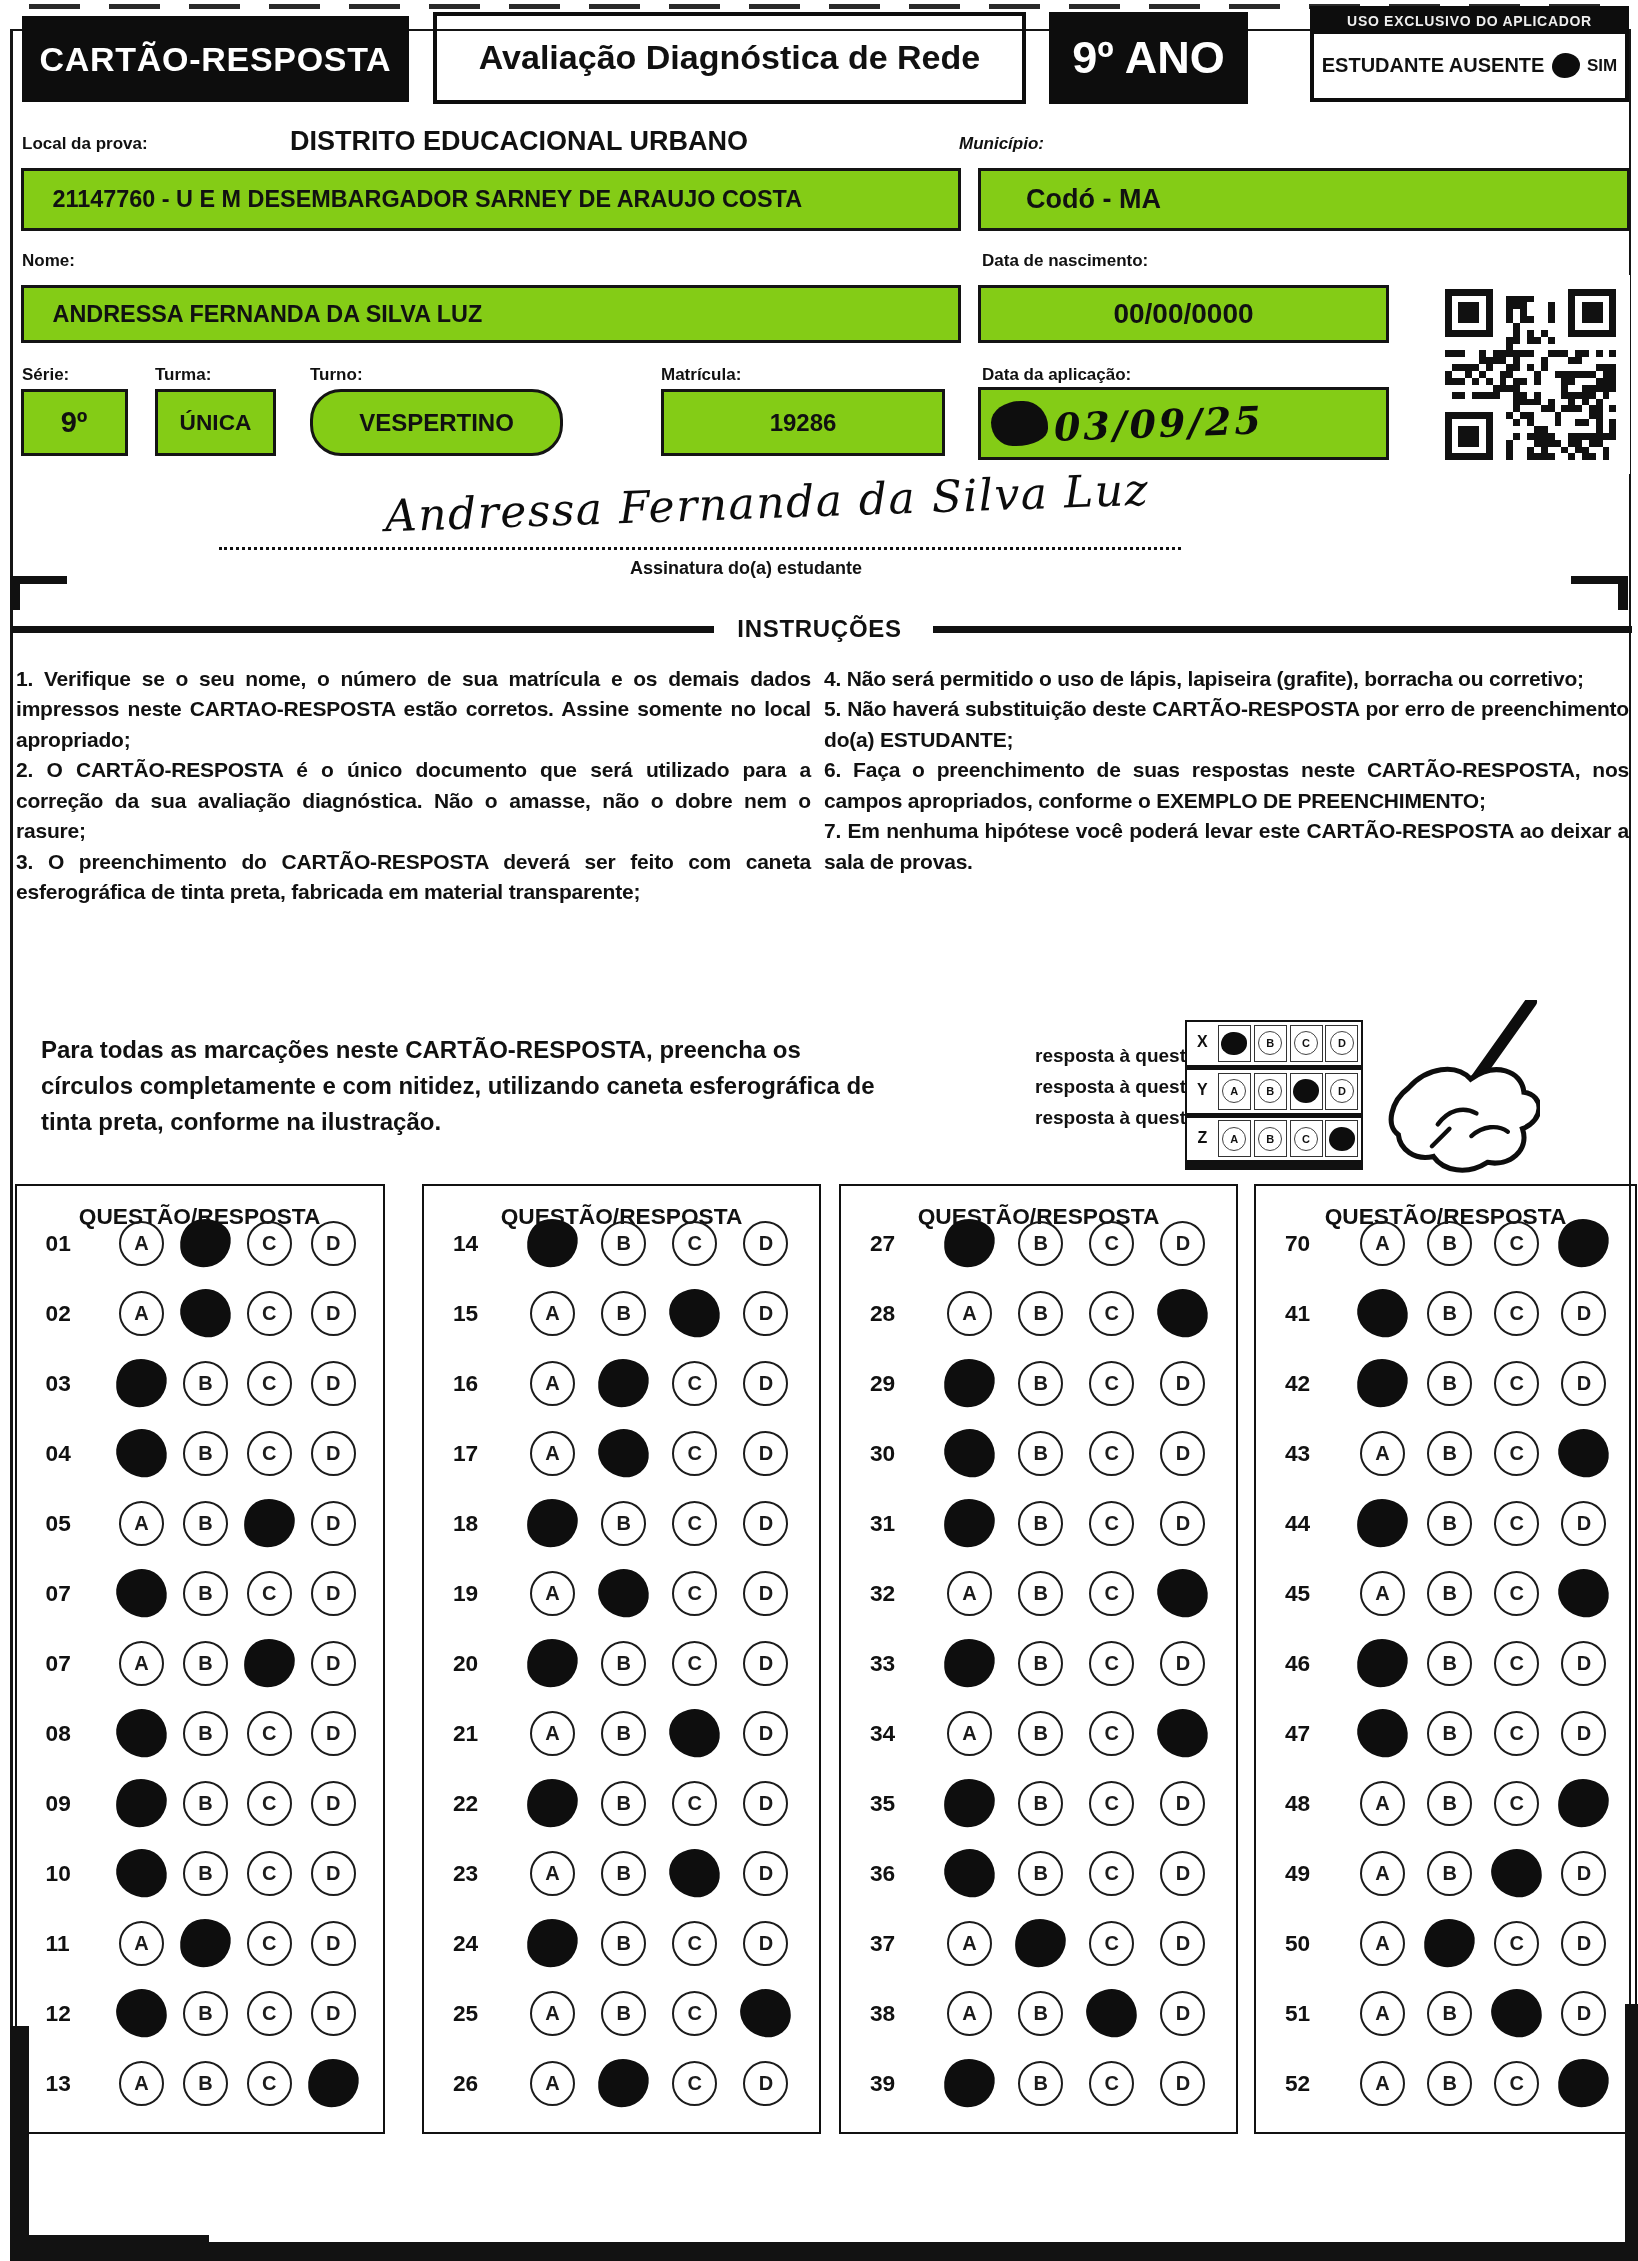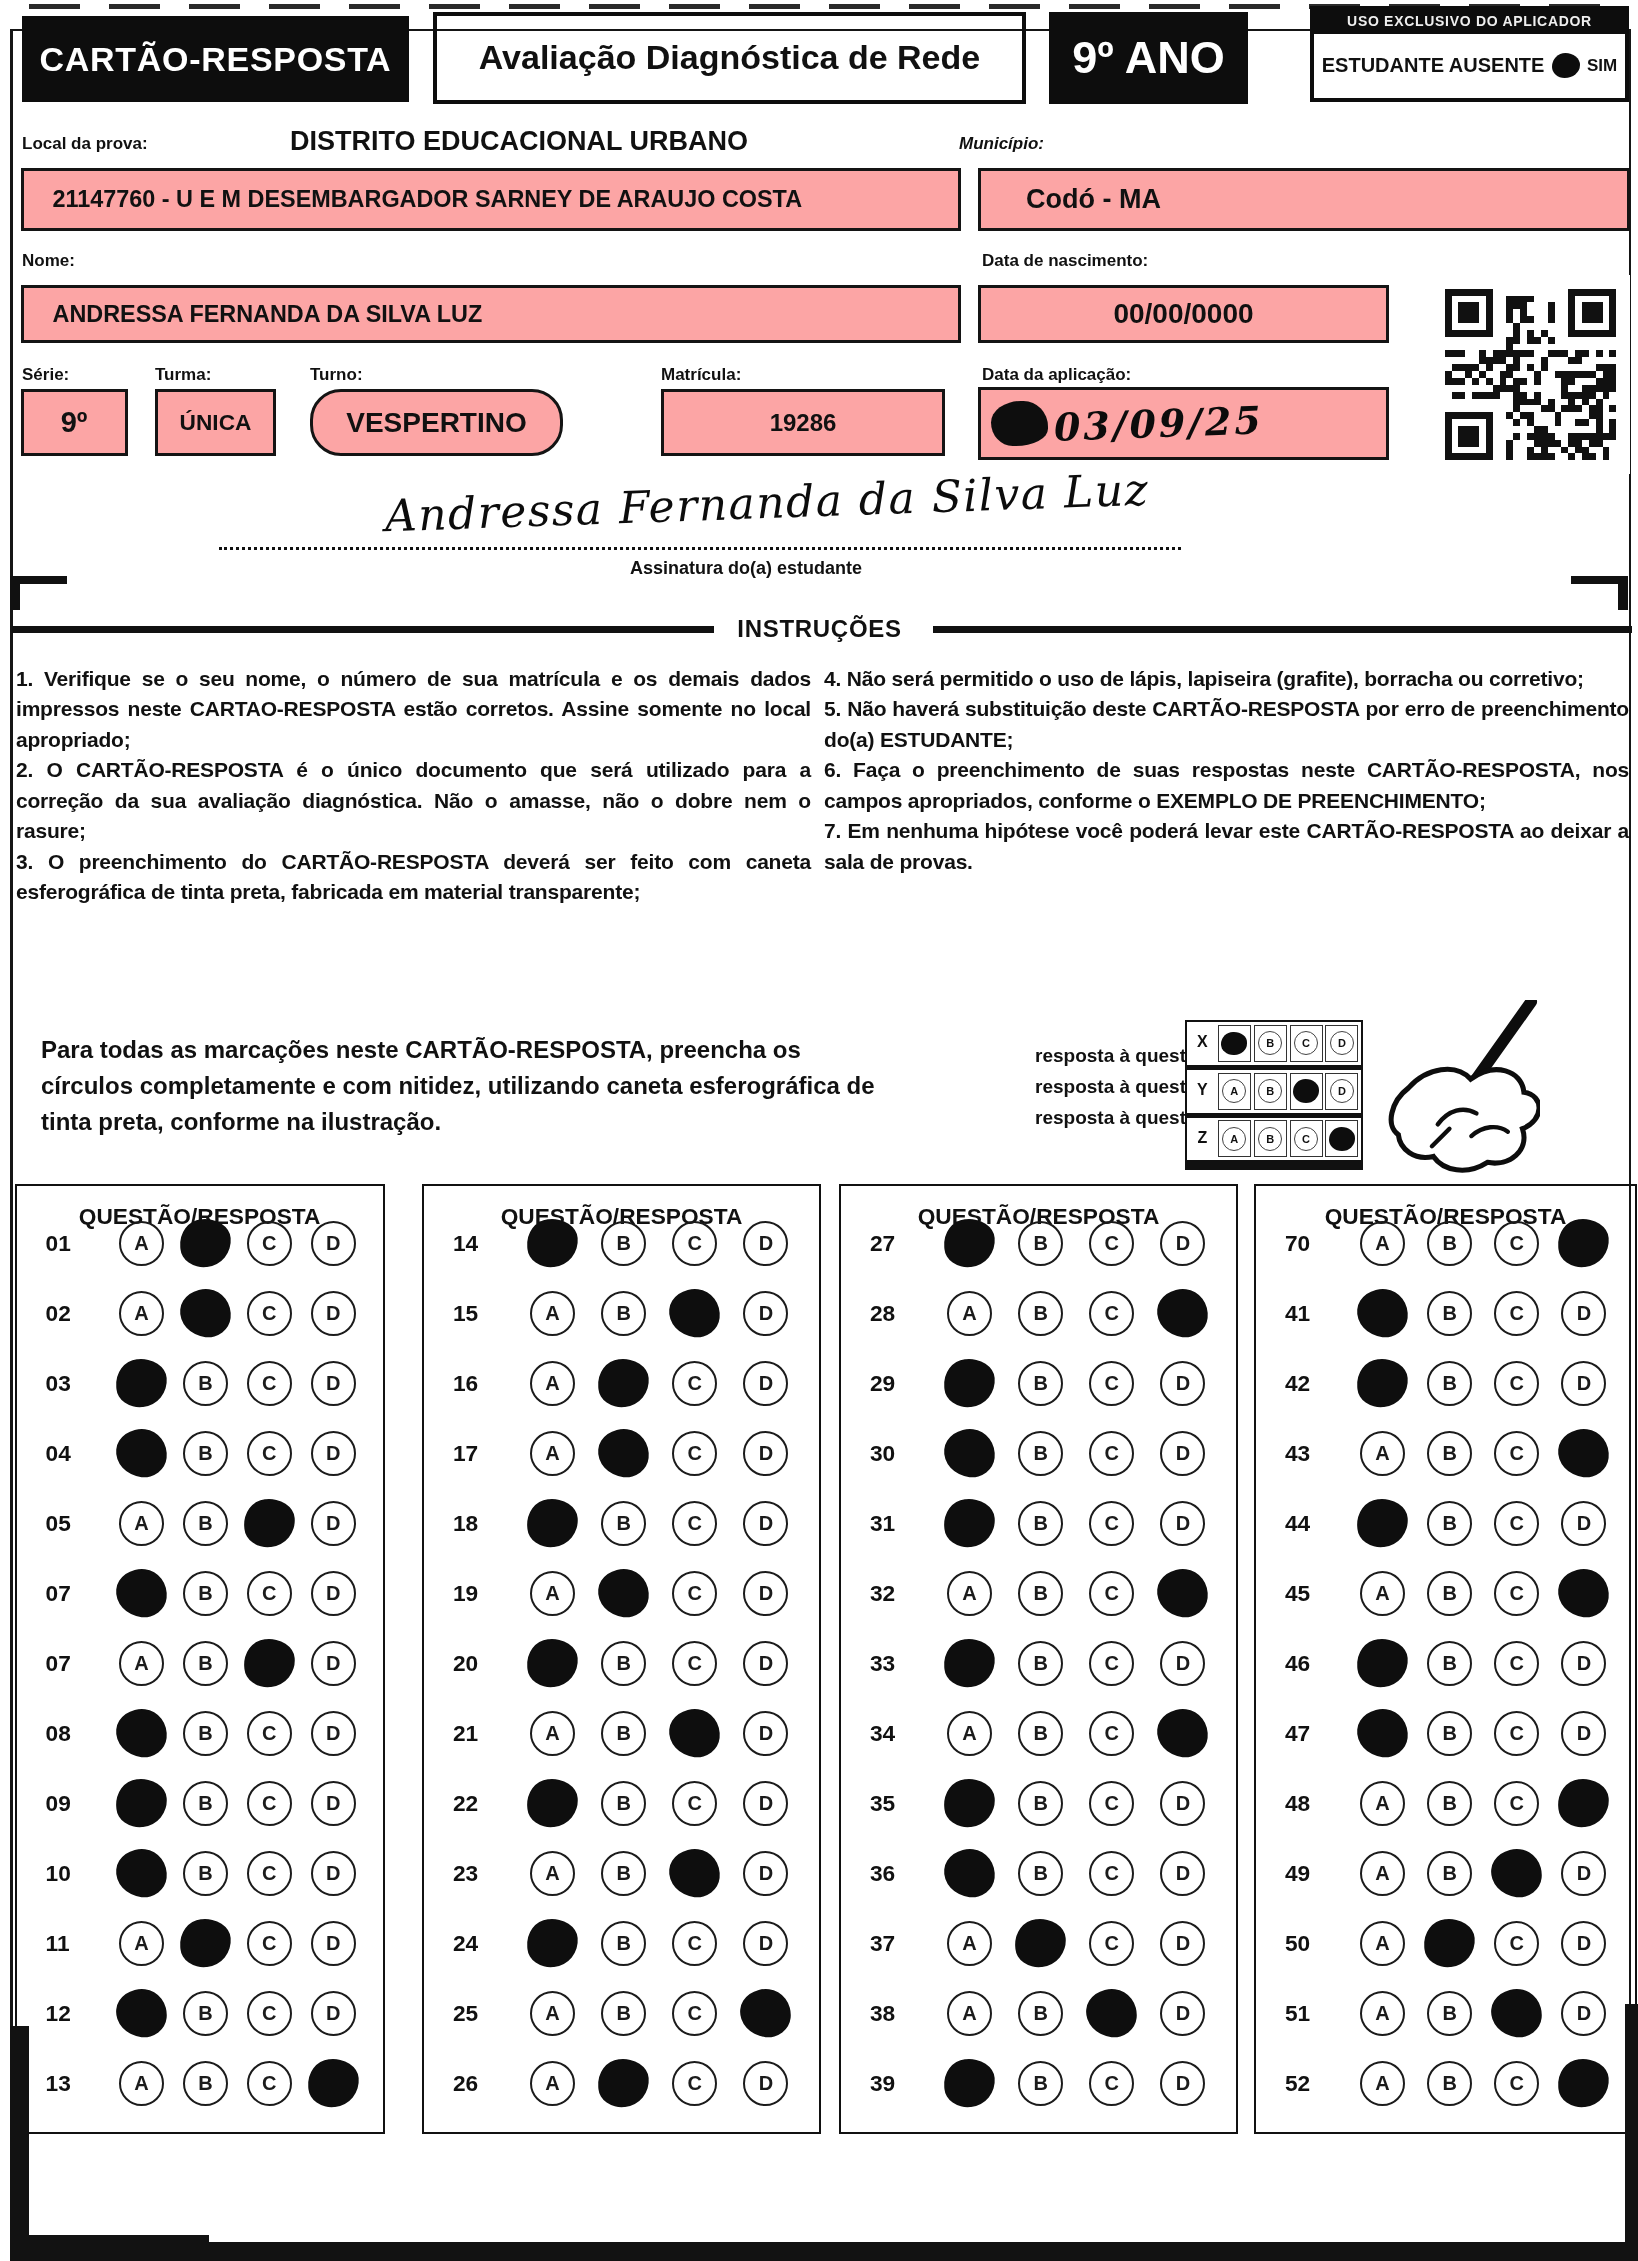--- a/index.html
+++ b/index.html
@@ -22,29 +22,29 @@
   #applicator .strip{background:#0d0d0d;color:#efefef;height:26px;display:flex;align-items:center;
                      justify-content:center;font-size:14px;font-weight:700;letter-spacing:0.7px;}
   #applicator .body{height:66px;display:flex;align-items:center;justify-content:center;gap:7.3px;
                     border:2.9px solid #0d0d0d;border-top:none;box-sizing:border-box;font-weight:700;text-align:right;}
   #applicator .body .lbl{font-size:20px;}
   #applicator .body .sim{font-size:17px;}
   .absent-dot{width:28px;height:25px;background:#0d0d0d;border-radius:48% 52% 55% 45%/55% 48% 52% 45%;display:inline-block;}
   
   .flabel{font-size:17px;font-weight:700;}
   .fbox{border:3.7px solid #141414;box-sizing:border-box;display:flex;align-items:center;
-        font-size:23.4px;font-weight:700;background:#fca5a5;}
+        font-size:23.4px;font-weight:700;background:#84cc16;}
   #local-value{left:190px;top:126px;width:658px;text-align:center;font-size:27px;font-weight:700;}
   #school-box{left:20.5px;top:168px;width:940px;height:63px;padding-left:29px;}
   #municipio-box{left:978px;top:168px;width:652px;height:63px;padding-left:45px;font-size:27px;}
   #nome-box{left:20.5px;top:285px;width:940px;height:58px;padding-left:29px;}
   #nasc-box{left:978px;top:285px;width:411px;height:58px;justify-content:center;font-size:28px;}
   #serie-box{left:20.5px;top:389px;width:107px;height:67px;justify-content:center;font-size:29px;}
   #turma-box{left:155px;top:389px;width:121px;height:67px;justify-content:center;font-size:22.7px;}
-  #turno-box{left:310px;top:389px;width:253px;height:67px;justify-content:center;font-size:28px;border-radius:31px;}
+  #turno-box{left:310px;top:389px;width:253px;height:67px;justify-content:center;font-size:24px;border-radius:31px;}
   #matric-box{left:661px;top:389px;width:284px;height:67px;justify-content:center;font-size:24px;}
   #aplic-box{left:978px;top:387px;width:411px;height:73px;padding-left:10.2px;gap:5.8px;}
   .handwriting{font-family:"DejaVu Serif",serif;font-style:italic;color:#0c0c0c;}
   #aplic-value{font-size:38px;transform:rotate(-2deg);letter-spacing:2.9px;}
   .ink-blot{width:57px;height:45px;background:#0e0e0e;display:inline-block;
             border-radius:55% 45% 60% 40%/50% 60% 40% 55%;}
   
   #qr{left:1431px;top:265px;width:199px;height:219px;}
   
   #signature-text{left:314px;top:477px;width:906px;text-align:center;font-size:44px;

